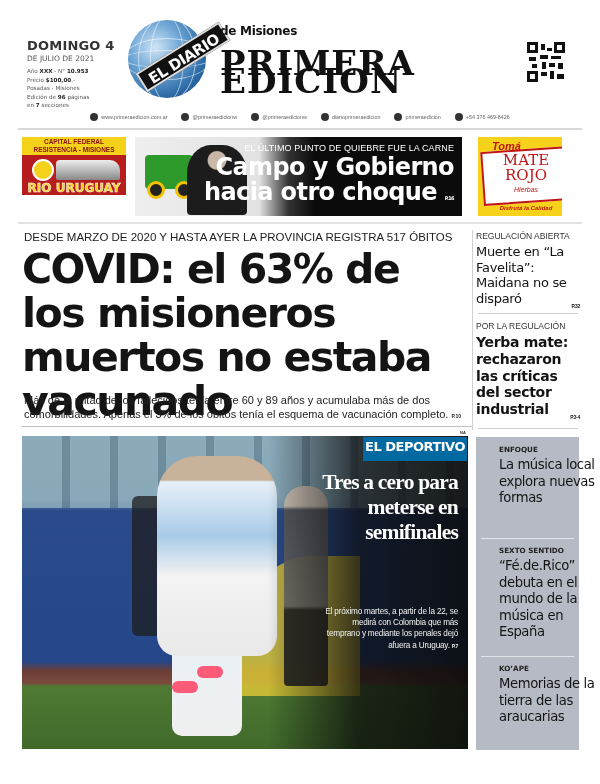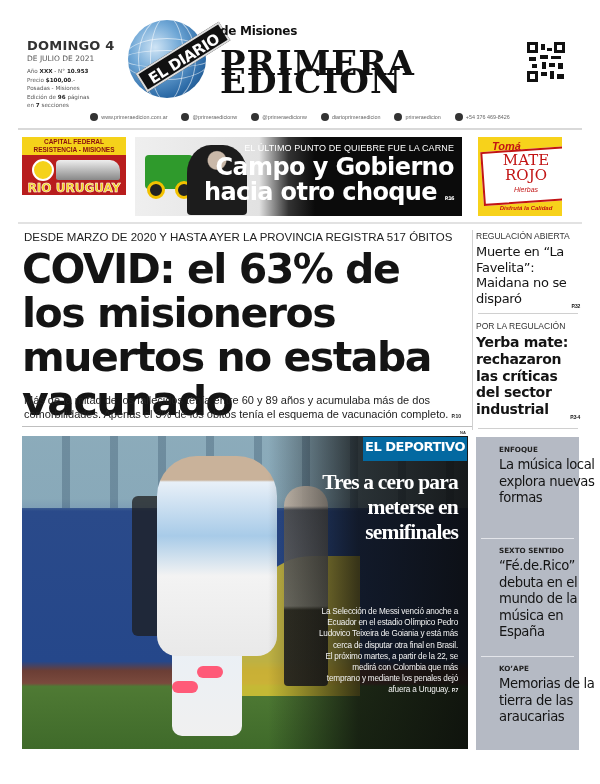--- a/index.html
+++ b/index.html
@@ -287,21 +287,20 @@
   <div class="player2"></div>
   <div class="player1"></div>
   <div class="boot" style="left:175px;top:230px;"></div>
   <div class="boot" style="left:150px;top:245px;"></div>
   <div class="darkright"></div>
 </section>
 <div class="section-tag">EL DEPORTIVO</div>
 <div class="tag-na">NA</div>
 <h2 class="photo-title">Tres a cero para meterse en semifinales</h2>
 <div class="photo-body">
-  <p>La Selección de Messi venció anoche a Ecuador en el estadio Olímpico Pedro Ludovico Teixeira de Goiania y está más cerca de disputar otra final en Brasil.</p>
   <p><span>El próximo martes, a partir de la 22, se medirá con Colombia que más temprano y mediante los penales dejó afuera a Uruguay.</span><span class="pg">P.7</span></p>
 </div>
 
 <aside class="gray-box"></aside>
 <article class="gb gb-1">
   <div class="k">ENFOQUE</div>
   <div class="t">La música local explora nuevas formas</div>
 </article>
 <div class="rule-g1"></div>
 <article class="gb gb-2">

